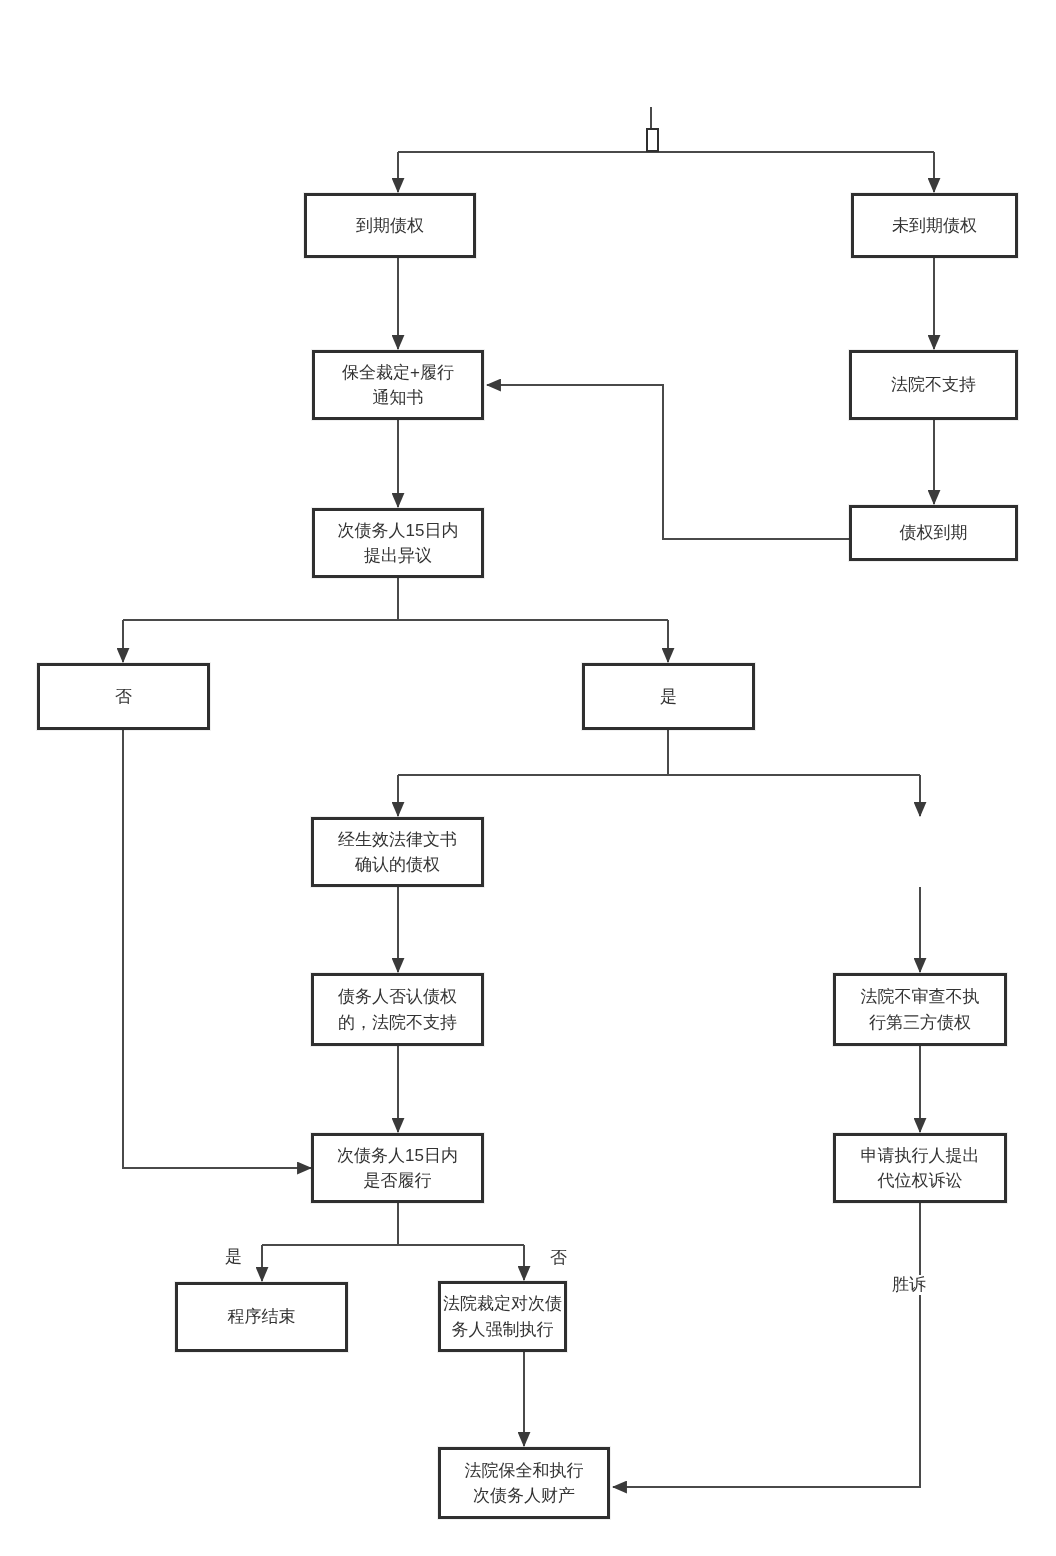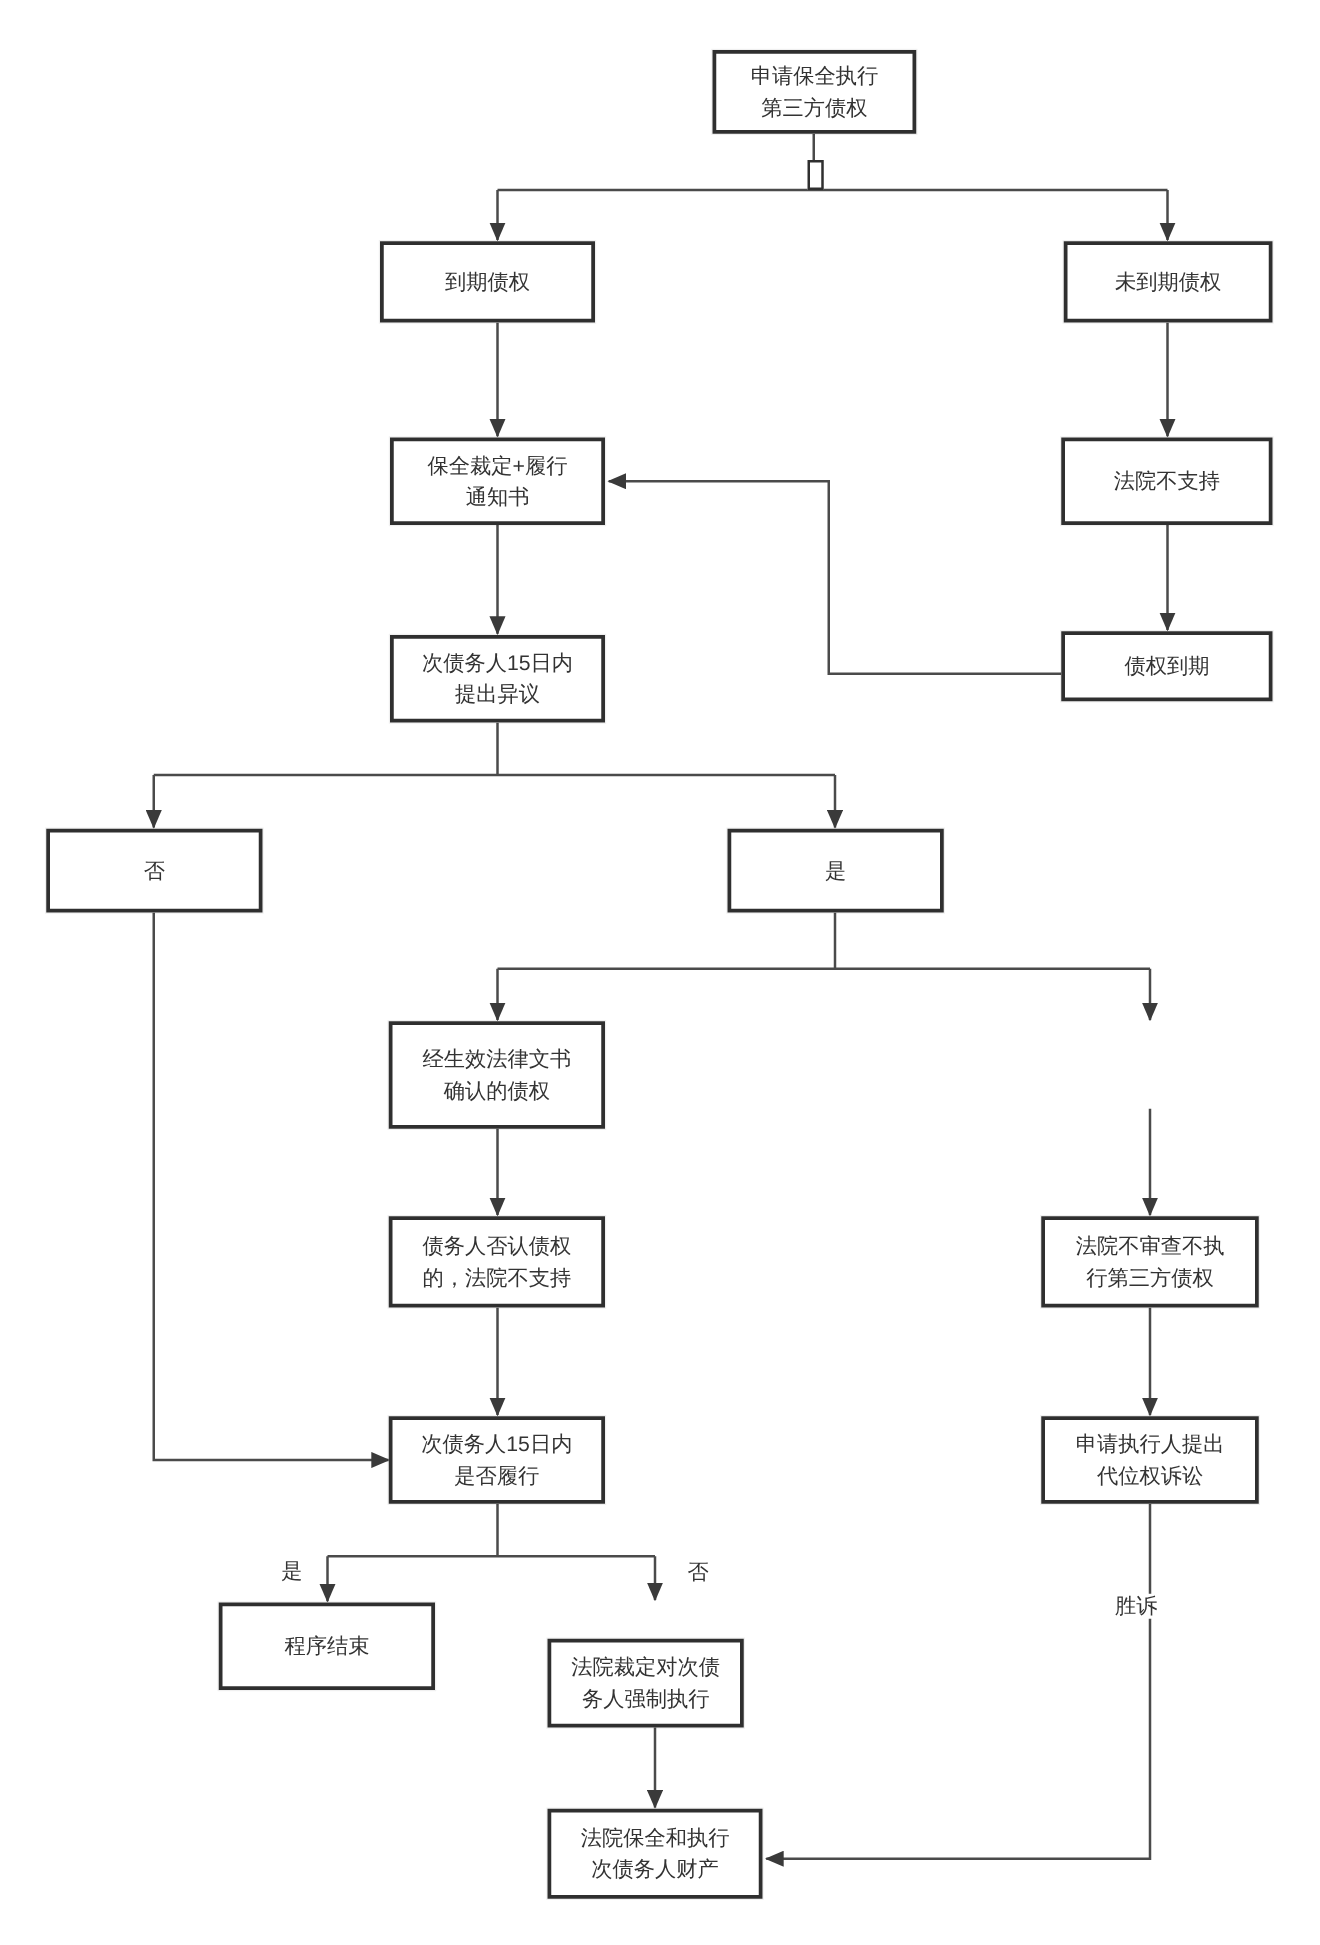--- a/index.html
+++ b/index.html
@@ -90,60 +90,58 @@
       <path d="M524,1245 V1280" marker-end="url(#arr)"></path>
 
       <path d="M524,1352 V1446" marker-end="url(#arr)"></path>
 
       <path d="M920,1203 V1487 H613" marker-end="url(#arr)"></path>
     </g>
   </svg>
 
   <div class="bridge-mark" style="left:646px;top:128px;width:13px;height:24px;"></div>
 
-  <div class="node" style="left:570px;top:40px;width:163px;height:67px;">申请保全执行
-第三方债权</div>
 
   <div class="node" style="left:304px;top:193px;width:172px;height:65px;">到期债权</div>
 
   <div class="node" style="left:851px;top:193px;width:167px;height:65px;">未到期债权</div>
 
   <div class="node" style="left:312px;top:350px;width:172px;height:70px;">保全裁定+履行
 通知书</div>
 
   <div class="node" style="left:849px;top:350px;width:169px;height:70px;">法院不支持</div>
 
   <div class="node" style="left:312px;top:508px;width:172px;height:70px;">次债务人15日内
 提出异议</div>
 
   <div class="node" style="left:849px;top:505px;width:169px;height:56px;">债权到期</div>
 
   <div class="node" style="left:37px;top:663px;width:173px;height:67px;">否</div>
 
   <div class="node" style="left:582px;top:663px;width:173px;height:67px;">是</div>
 
-  <div class="node" style="left:311px;top:817px;width:173px;height:86px;">经生效法律文书
+  <div class="node" style="left:311px;top:817px;width:173px;height:70px;">经生效法律文书
 确认的债权</div>
 
 
   <div class="node" style="left:311px;top:973px;width:173px;height:73px;">债务人否认债权
 的，法院不支持</div>
 
   <div class="node" style="left:833px;top:973px;width:174px;height:73px;">法院不审查不执
 行第三方债权</div>
 
   <div class="node" style="left:311px;top:1133px;width:173px;height:70px;">次债务人15日内
 是否履行</div>
 
   <div class="node" style="left:175px;top:1282px;width:173px;height:70px;">程序结束</div>
 
   <div class="node" style="left:833px;top:1133px;width:174px;height:70px;">申请执行人提出
 代位权诉讼</div>
 
-  <div class="node" style="left:438px;top:1311px;width:157px;height:71px;">法院裁定对次债
+  <div class="node" style="left:438px;top:1281px;width:129px;height:71px;">法院裁定对次债
 务人强制执行</div>
 
   <div class="node" style="left:438px;top:1447px;width:172px;height:72px;">法院保全和执行
 次债务人财产</div>
 
   <div class="edge-label" style="left:223px;top:1247px;">是</div>
 
   <div class="edge-label" style="left:548px;top:1248px;">否</div>
 
   <div class="edge-label" style="left:890px;top:1275px;text-align:center;">胜诉</div>

